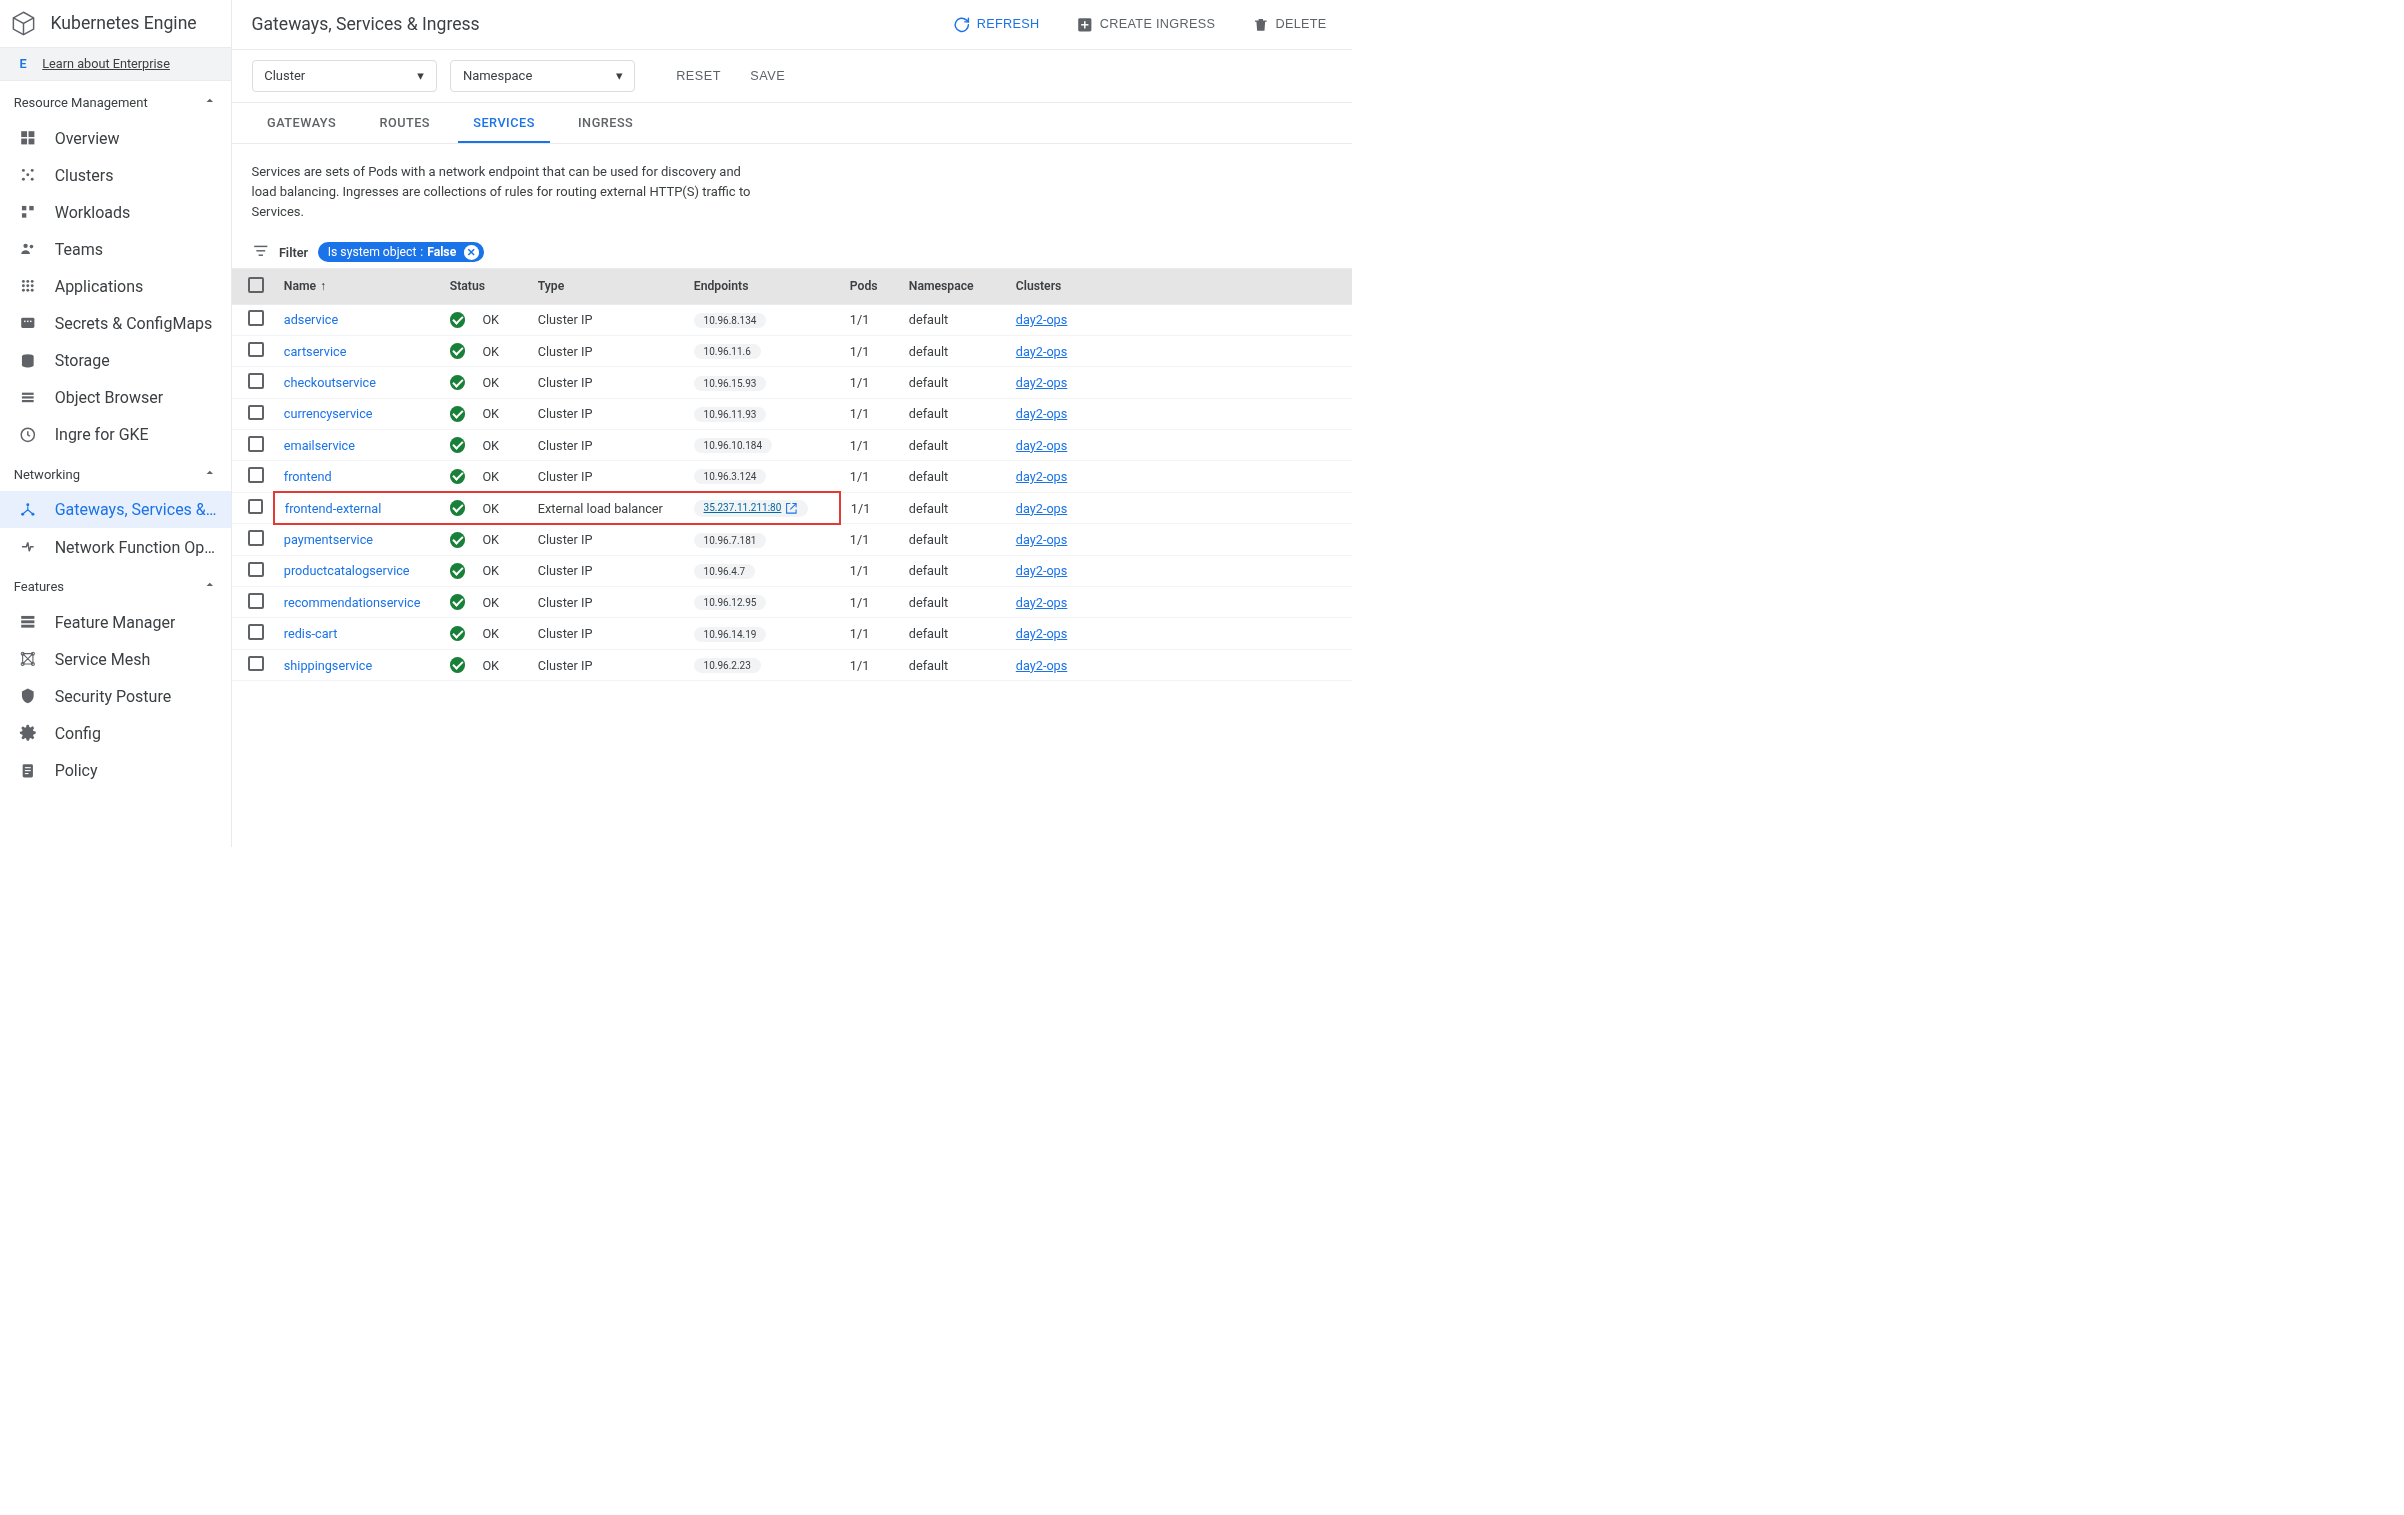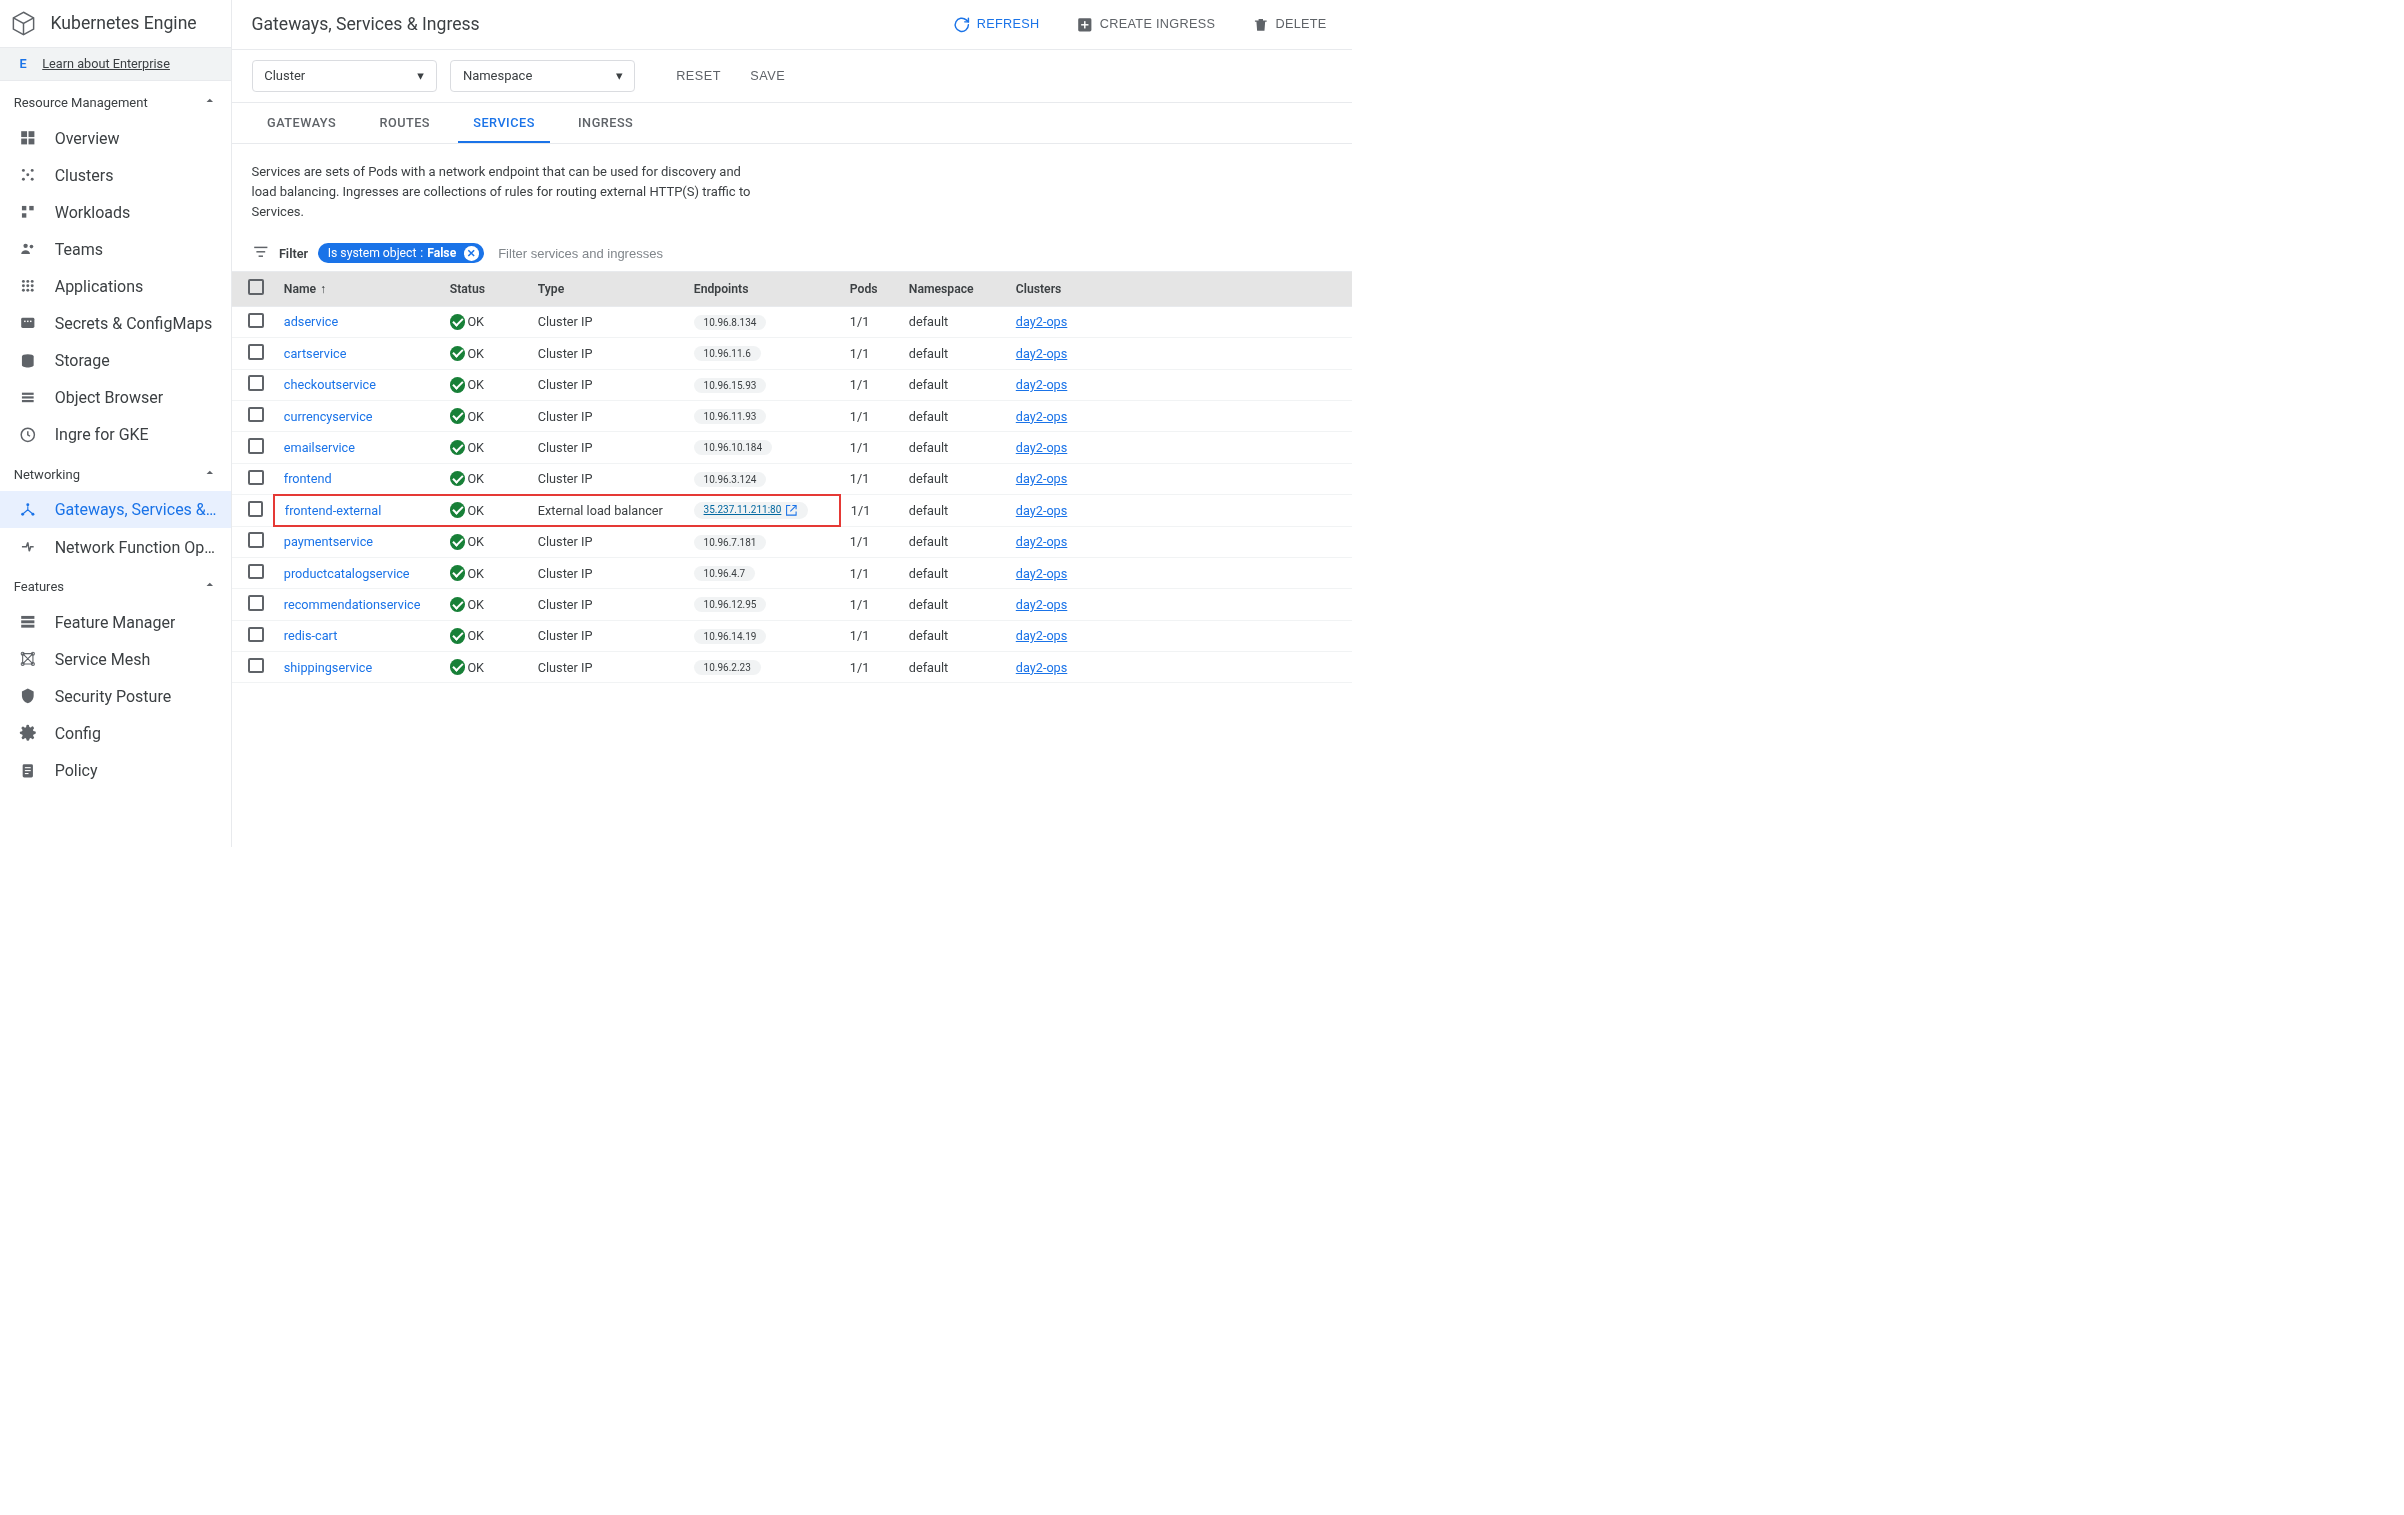--- a/index.html
+++ b/index.html
@@ -140,21 +140,21 @@
   }
   tbody td {
     font-size:12.7px; padding: 5.9px 9.8px; border-bottom:1px solid #f1f3f4;
     white-space:nowrap;
   }
   .chk {
     width:15.6px;height:15.6px;border:2px solid #5f6368;border-radius:2px;display:inline-block;
   }
   .link { color:#1a73e8; text-decoration:underline; cursor:pointer; }
   .name-link { color:#1a73e8; cursor:pointer; }
-  .status-cell{display:flex;align-items:center;gap:2px;}
+  .status-cell{display:flex;align-items:center;gap:17px;}
   .ok-badge{width:15.6px;height:15.6px;border-radius:50%;background:#188038;display:inline-flex;align-items:center;justify-content:center;}
   .ok-badge::after{content:"";width:3.9px;height:7.8px;border:solid #fff;border-width:0 2px 2px 0;transform:rotate(45deg);margin-top:-2px;}
   .pill{display:inline-block;background:#f1f3f4;border-radius:9.8px;padding:2px 9.8px;font-size:10px;color:#3c4043;}
   .ext-pill{color:#0369a1;text-decoration:underline;}
   .ext-icon{display:inline-flex;margin-left:3.9px;vertical-align:middle;}
   .sort-arrow{margin-left:3.9px;}
   .highlight-row td:nth-child(2),
   .highlight-row td:nth-child(3),
   .highlight-row td:nth-child(4),
   .highlight-row td:nth-child(5) {
@@ -440,21 +440,20 @@
           <rect x="9" y="17" width="6" height="2"></rect>
         </svg>
     </span>
     <span class="filter-label">Filter</span>
     <span class="chip">
       <span>Is system object</span>
       <span> : </span>
       <b>False</b>
       <span class="close">✕</span>
     </span>
-    <input class="filter-input" placeholder="Filter services and ingresses" style="">
   </div>
 
   <div class="table-wrap">
     <table>
       <thead>
         <tr>
           <th class="col-chk"><span class="chk"></span></th>
           <th class="col-name"><span>Name</span><span class="sort-arrow">↑</span></th>
           <th class="col-status">Status</th>
           <th class="col-type">Type</th>

